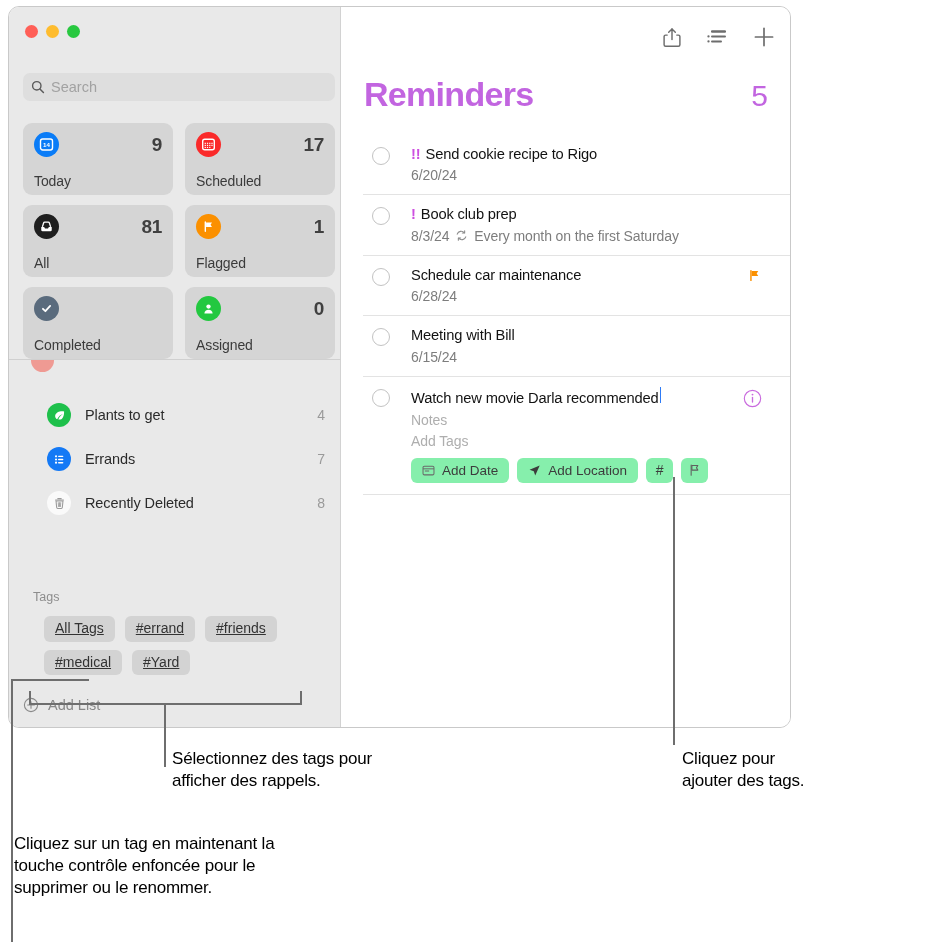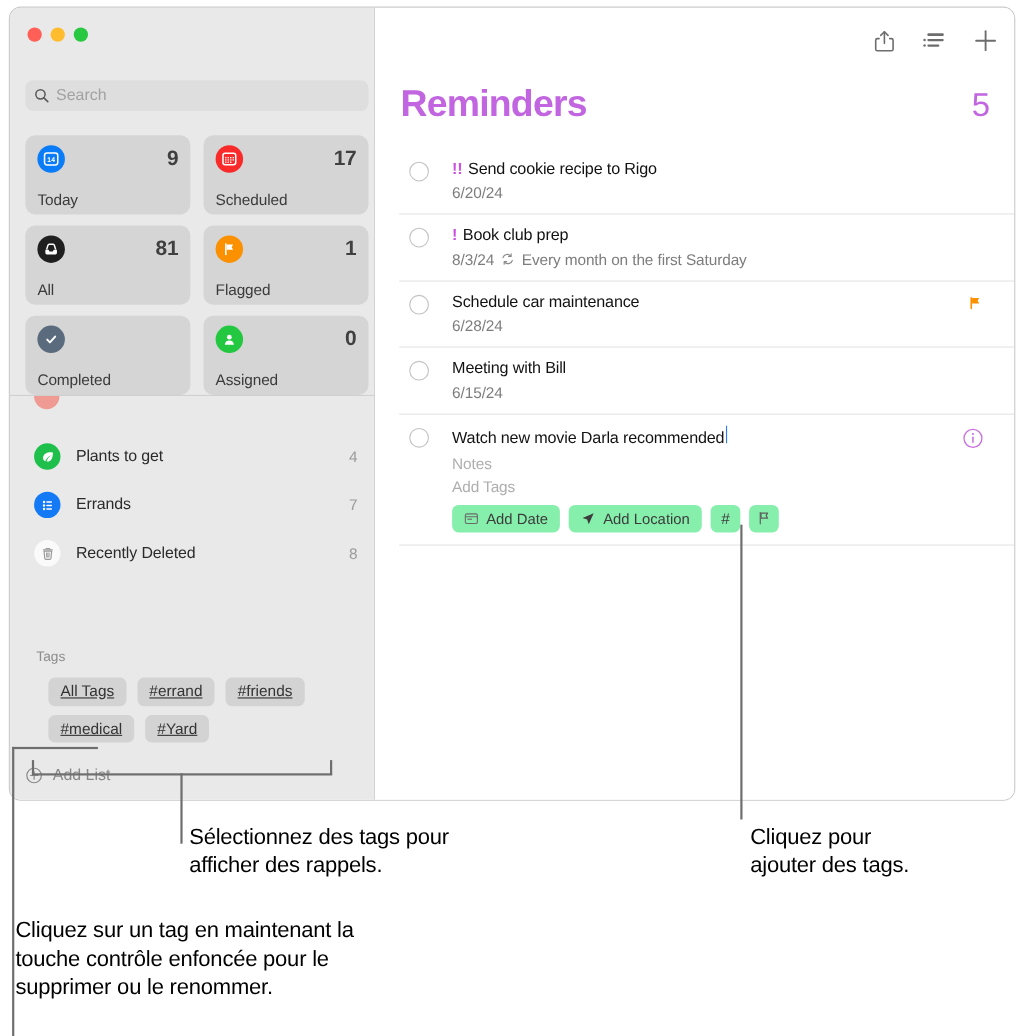--- a/index.html
+++ b/index.html
@@ -8,21 +8,21 @@
     width: 931px; height: 942px;
     background: #ffffff;
     font-family: "Liberation Sans", sans-serif;
     -webkit-font-smoothing: antialiased;
   }
   #root { position: relative; width: 931px; height: 942px; overflow: hidden; background:#fff; }
 
   
   .window {
     position: absolute; left: 8px; top: 6px;
-    width: 915px; height: 722px;
+    width: 783px; height: 722px;
     border-radius: 11px;
     background: #ffffff;
     border: 1px solid #c9c9c9;
     overflow: hidden;
     display: flex;
   }
 
   
   .sidebar {
     width: 332px; height: 100%;
@@ -91,20 +91,21 @@
     width: 23px; height: 12px;
     background: #ef9a93;
     border-radius: 0 0 12px 12px;
   }
   .lists {
     position: absolute; left: 0; top: 386px; width: 332px;
   }
   .list-row {
     height: 44px; display: flex; align-items: center;
     padding: 0 16px 0 22px;
+    margin-left: 16px;
   }
   .list-icon {
     width: 24px; height: 24px; border-radius: 50%;
     flex: 0 0 24px;
     display: flex; align-items: center; justify-content: center;
     margin-right: 14px;
   }
   .list-name { flex: 1; font-size: 14.5px; color: #2b2b2b; letter-spacing: -0.1px; }
   .list-count { font-size: 14px; color: #9a9a9a; }
 
@@ -193,21 +194,21 @@
     background: #86efac; border-radius: 6px;
     height: 25px; display: flex; align-items: center; gap: 7px;
     padding: 0 11px;
     font-size: 13.5px; color: #3c3c3c;
   }
   .det-btn.icon-only { padding: 0; width: 27px; justify-content: center; }
 
   
   .callout {
     position: absolute;
-    font-size: 20px; color: #000;
+    font-size: 17px; color: #000;
     line-height: 1.3;
     letter-spacing: -0.2px;
   }
   .lead { position: absolute; background: #6e6e6e; }
   .vline { width: 1.6px; }
   .hline { height: 1.6px; }
 </style>
 </head>
 <body>
 

